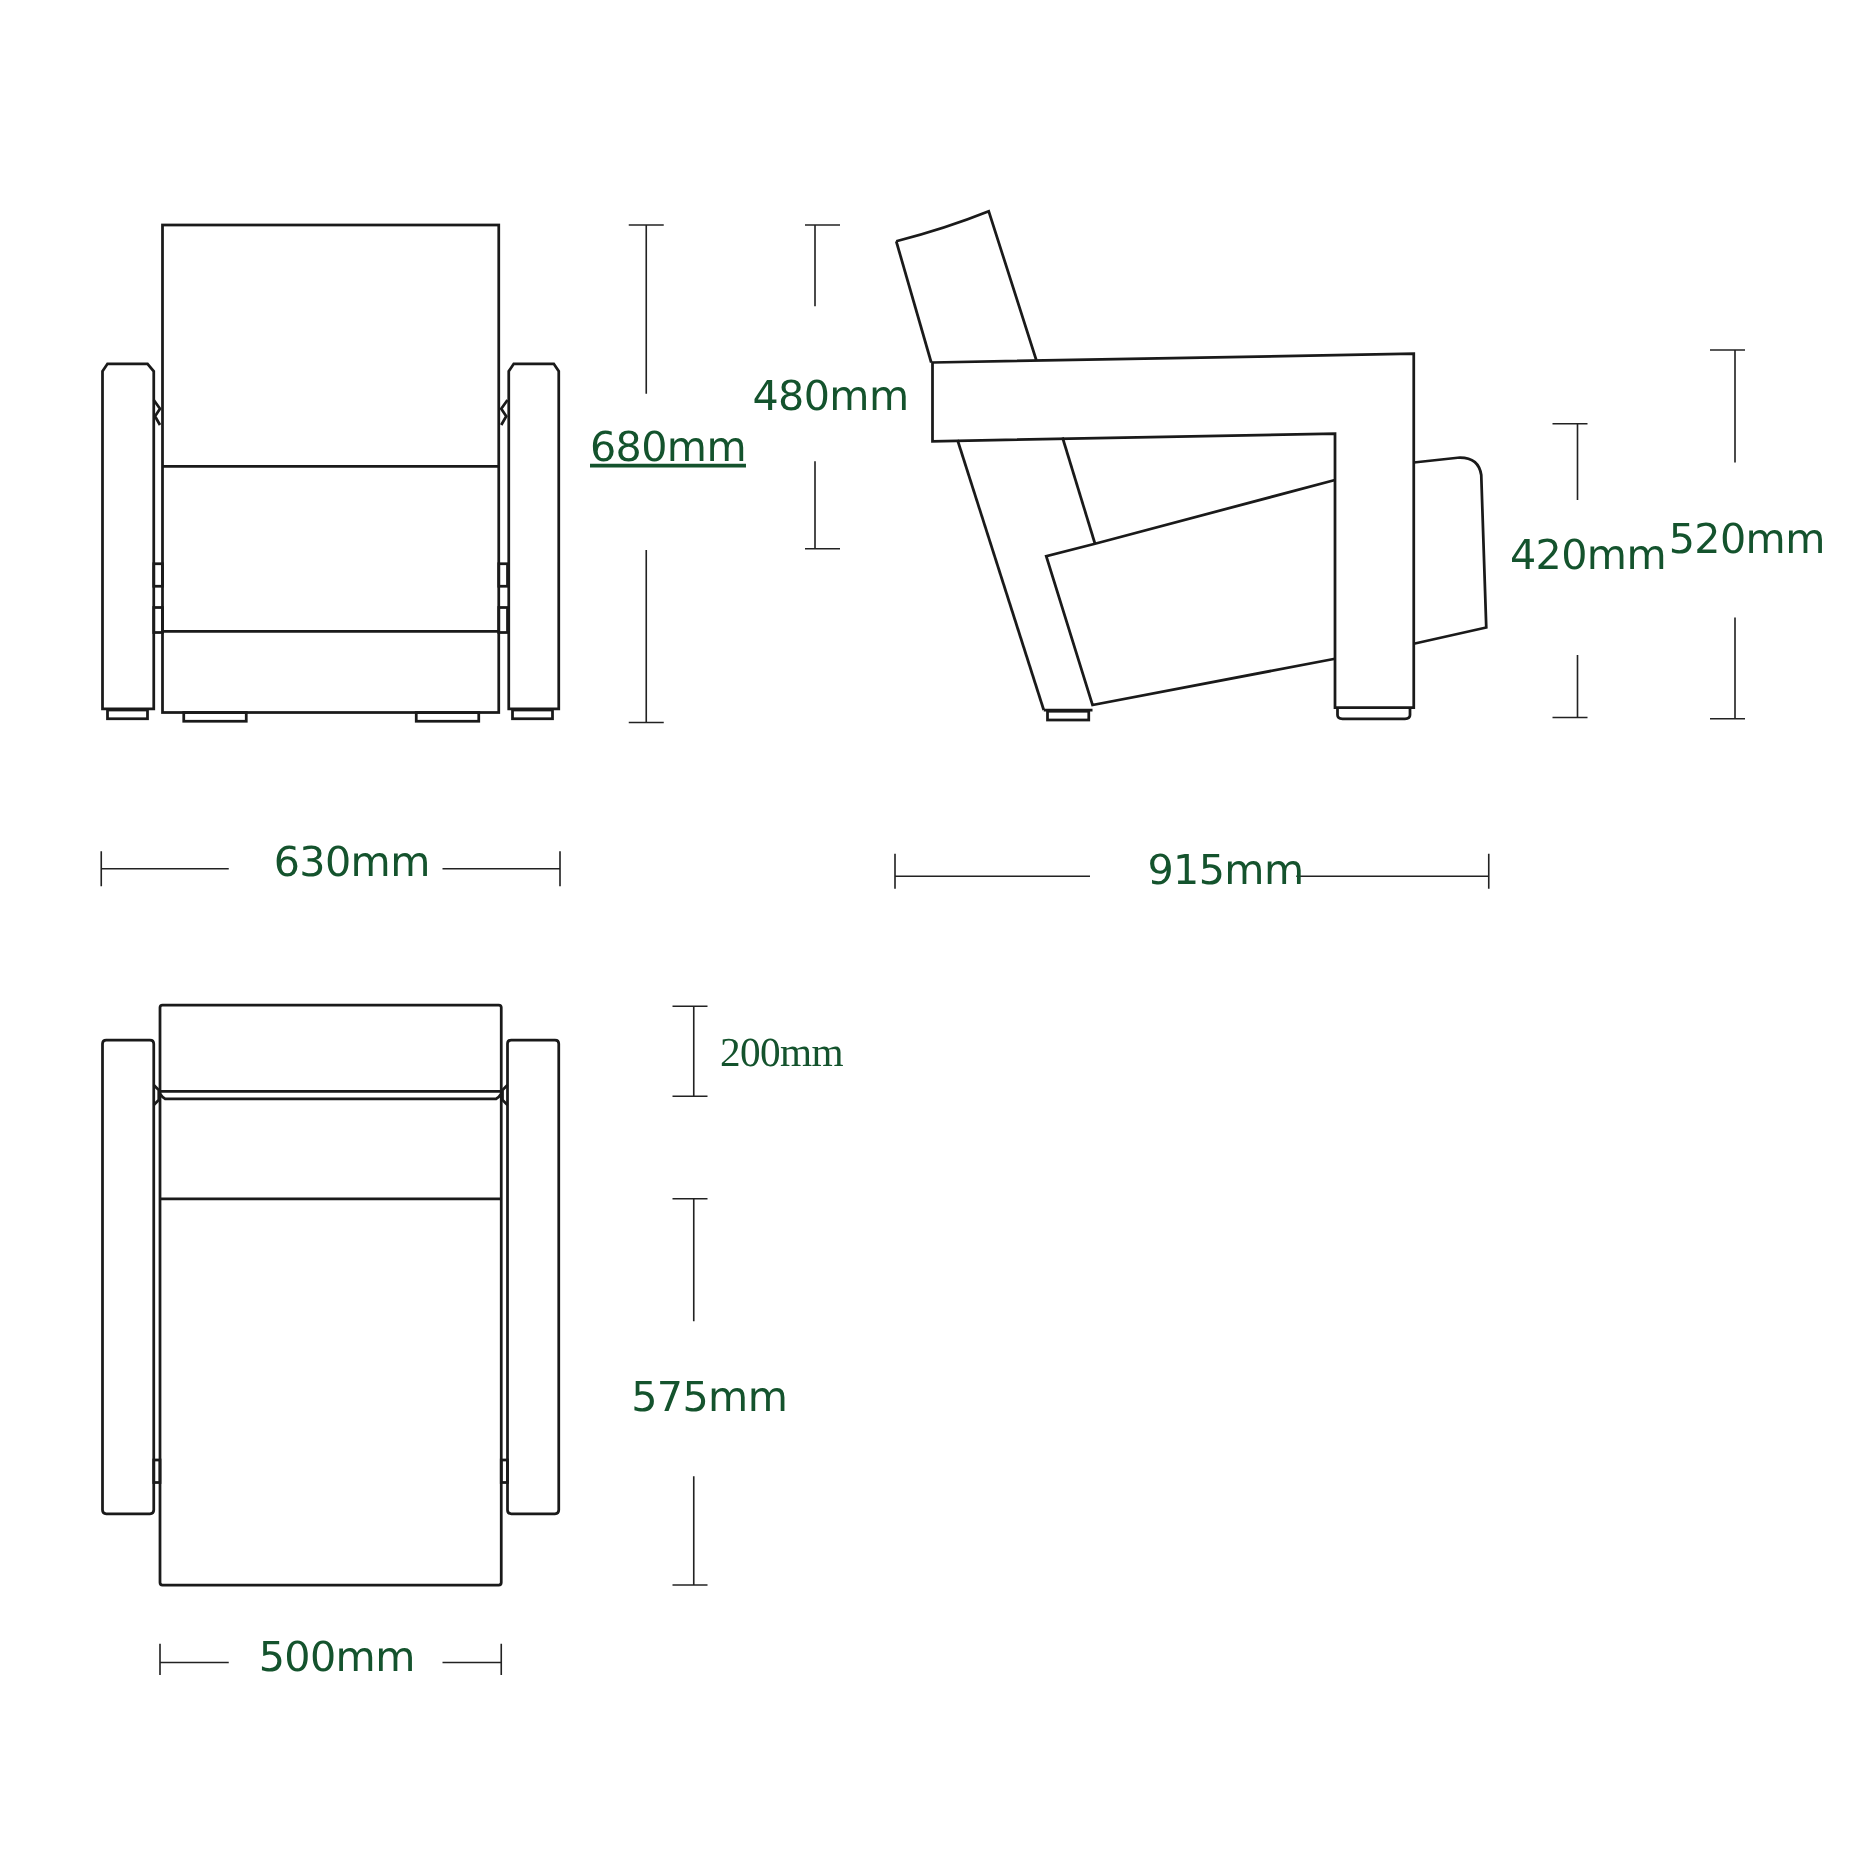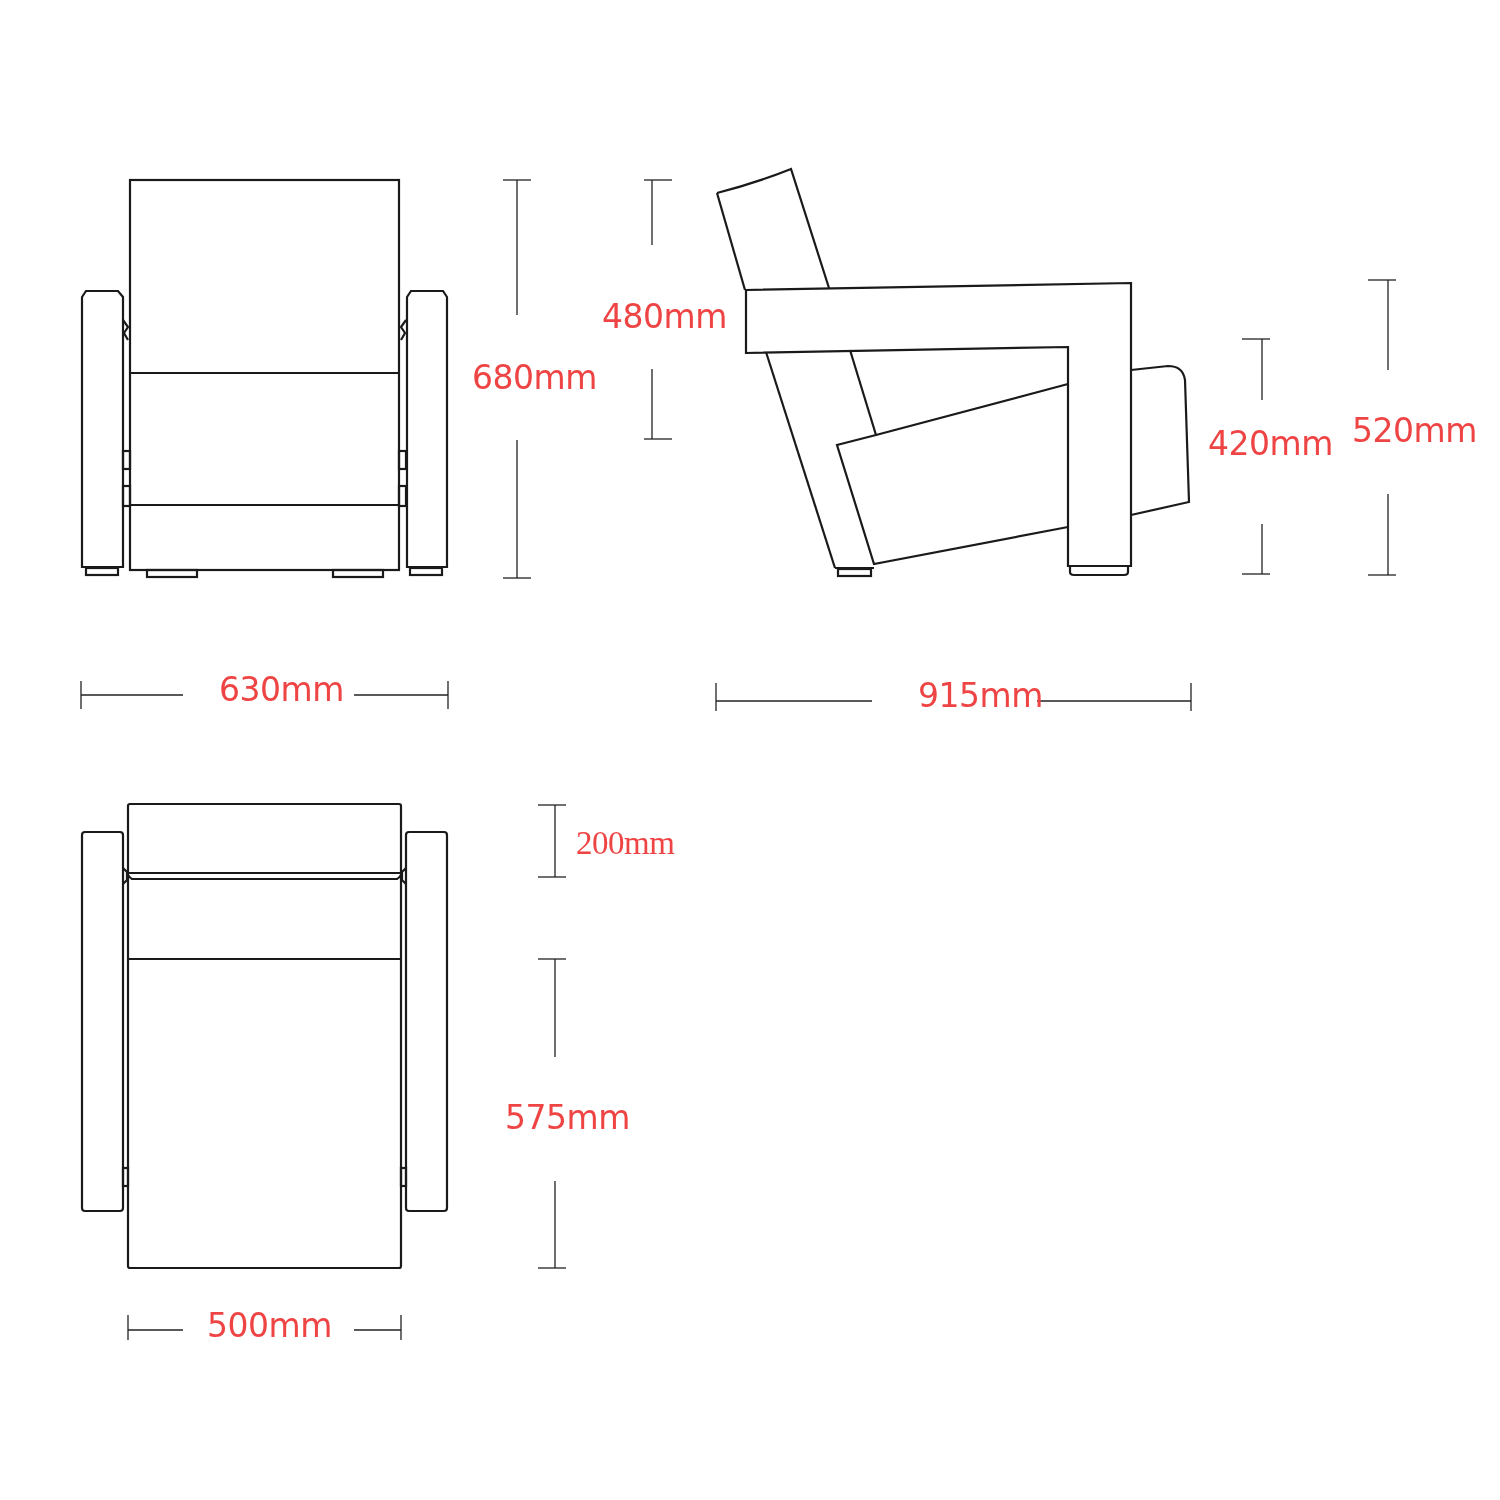--- a/index.html
+++ b/index.html
@@ -4,21 +4,21 @@
   <style>
     html, body { margin: 0; padding: 0; background: #ffffff; }
     body { width: 1500px; height: 1500px; position: relative; overflow: hidden; }
     #canvas { position: absolute; left: 0; top: 0; width: 1500px; height: 1500px; }
     .ln { stroke: #1a1a1a; stroke-width: 2.2; fill: none; stroke-linejoin: miter; }
     .dim { stroke: #222222; stroke-width: 1.3; fill: none; }
     .lbl {
       position: absolute;
       font-family: "DejaVu Sans", "Liberation Sans", sans-serif;
       font-size: 33px;
-      color: #ef4444;
+      color: #14532d;
       line-height: 1;
       white-space: nowrap;
       letter-spacing: -0.5px;
     }
   </style>
 </head>
 <body>
 
 <div id="canvas">
 <svg width="1500" height="1500" viewBox="0 0 1500 1500" xmlns="http://www.w3.org/2000/svg">
@@ -138,24 +138,24 @@
 
   <g>
     <line class="dim" x1="128" y1="1315" x2="128" y2="1340"></line>
     <line class="dim" x1="128" y1="1330" x2="183" y2="1330"></line>
     <line class="dim" x1="354" y1="1330" x2="401" y2="1330"></line>
     <line class="dim" x1="401" y1="1315" x2="401" y2="1340"></line>
   </g>
 </svg>
 
 
-<div class="lbl" style="left:472px; top:361px;">680mm</div>
+<div class="lbl" style="left:472px; top:341px;text-decoration:underline;">680mm</div>
 <div class="lbl" style="left:219px; top:673px;">630mm</div>
 
 <div class="lbl" style="left:602px; top:300px;">480mm</div>
 <div class="lbl" style="left:918px; top:679px;">915mm</div>
 <div class="lbl" style="left:1208px; top:427px;">420mm</div>
-<div class="lbl" style="left:1335px; top:414px;margin-left:17px;">520mm</div>
+<div class="lbl" style="left:1335px; top:414px;">520mm</div>
 
 <div class="lbl" style="left:576px; top:827px;font-family:Liberation Serif, serif;">200mm</div>
 <div class="lbl" style="left:505px; top:1101px;text-align:center;">575mm</div>
 <div class="lbl" style="left:207px; top:1309px;">500mm</div>
 </div>
 
 </body></html>

